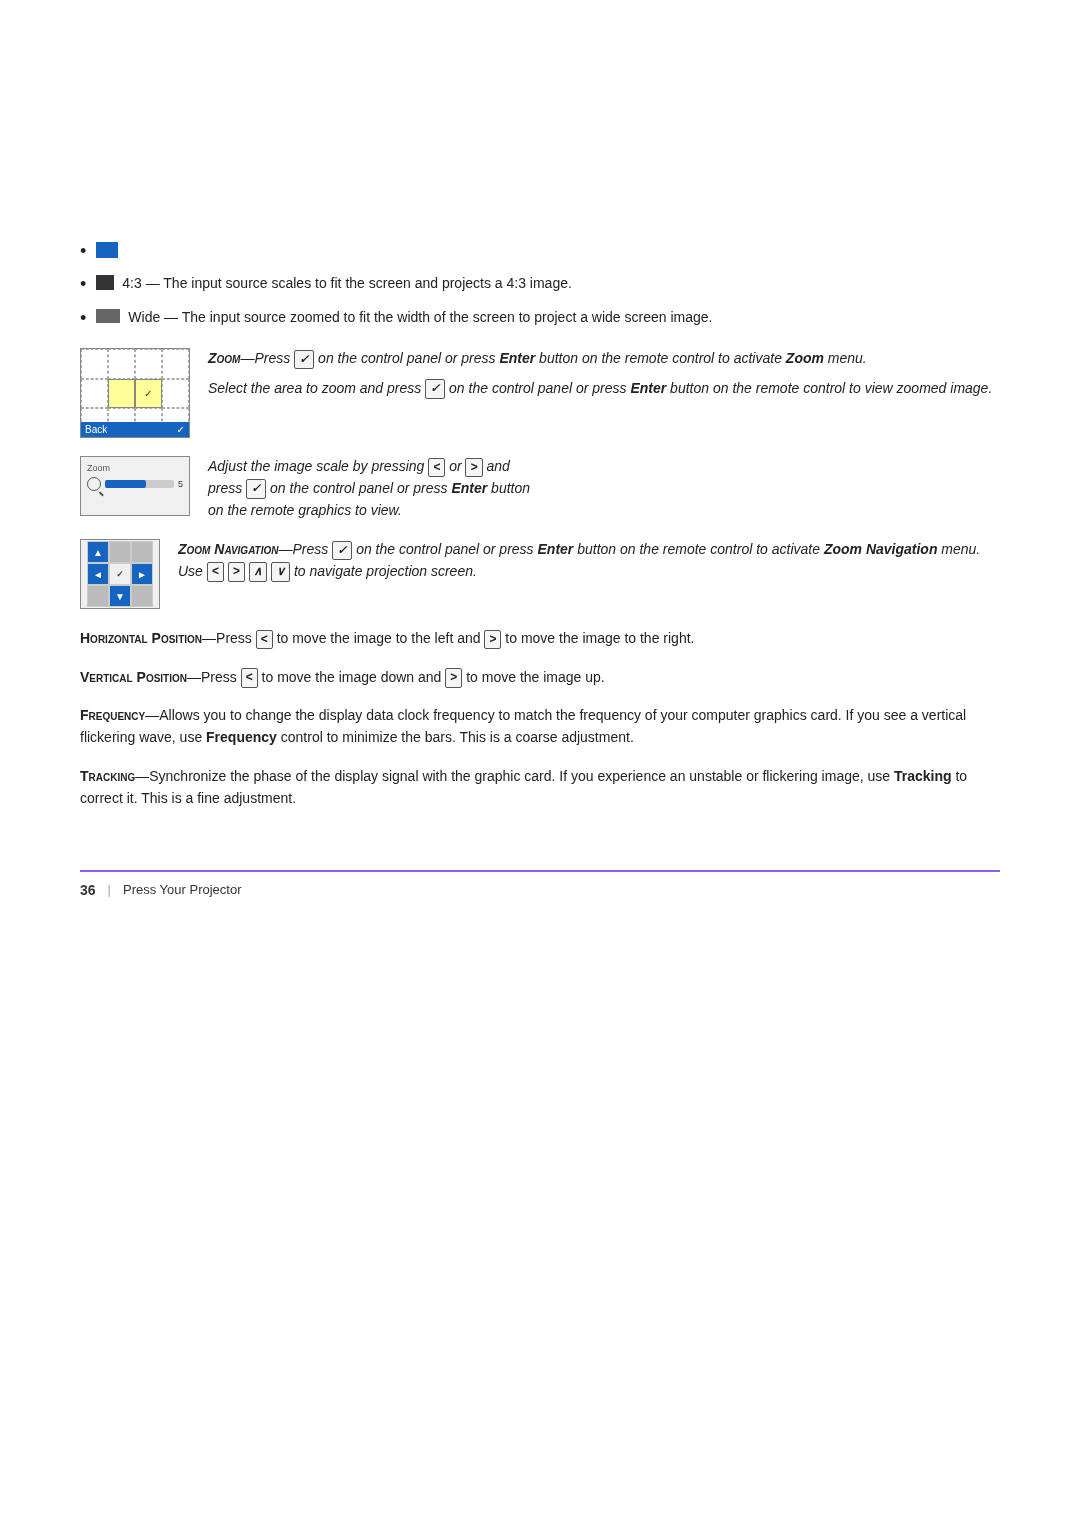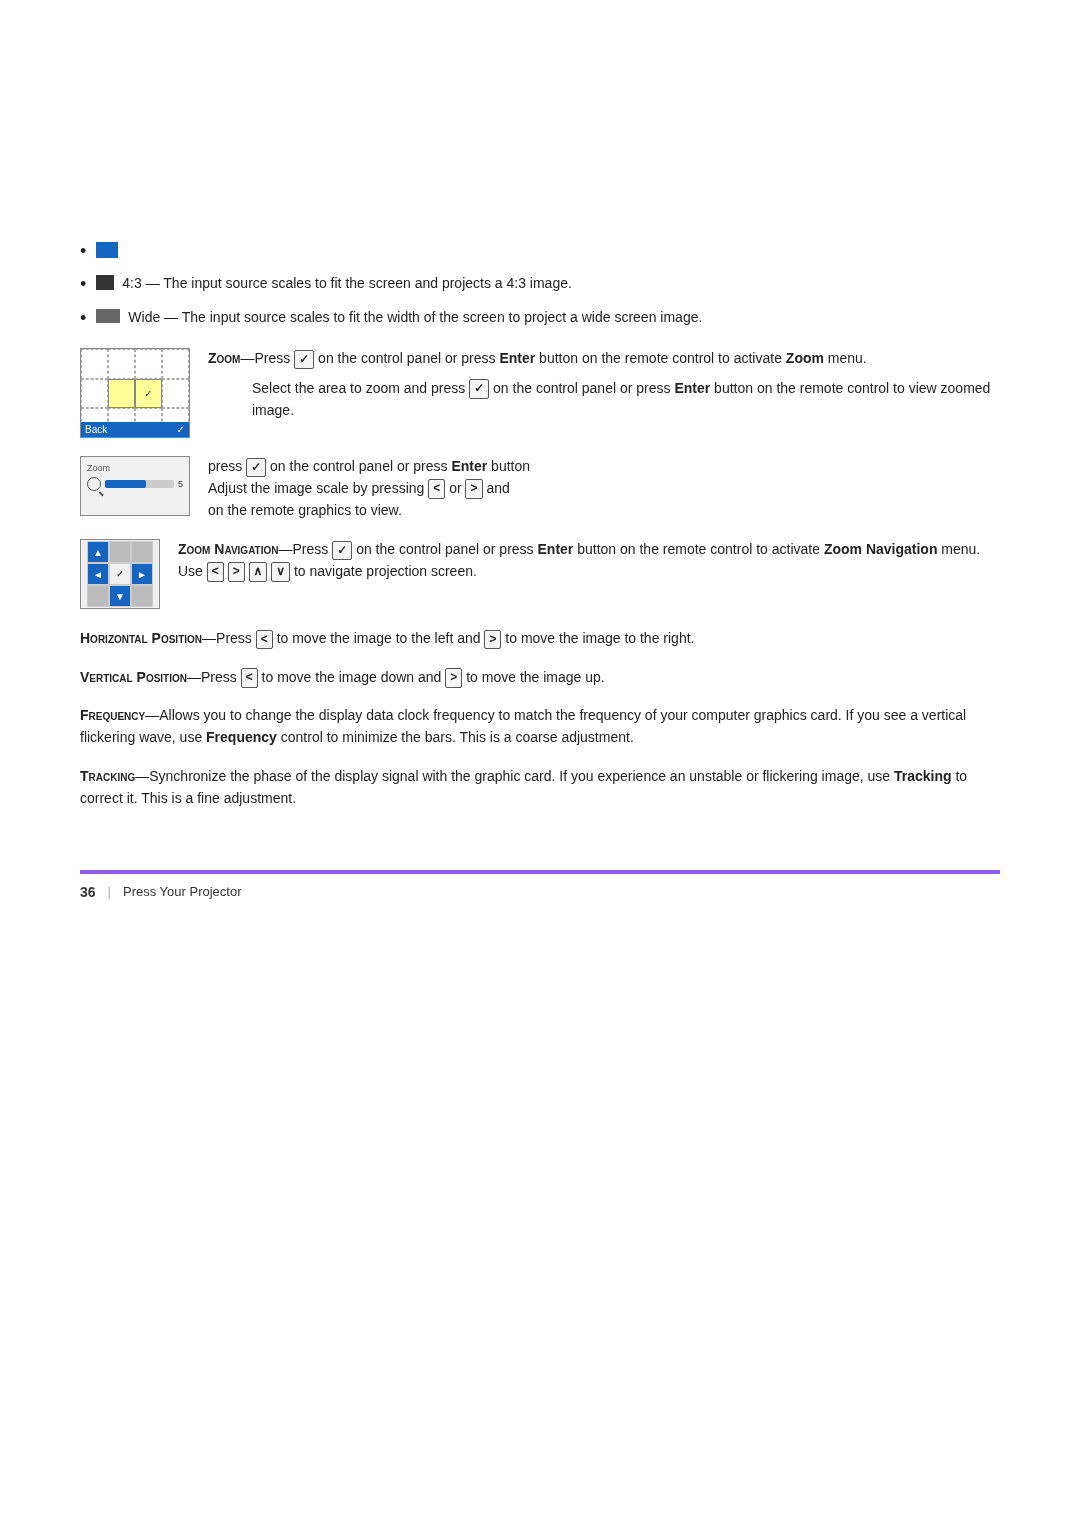--- a/index.html
+++ b/index.html
@@ -75,20 +75,21 @@
       gap: 18px;
     }
 
     .section-image {
       flex-shrink: 0;
     }
 
     .section-text {
       flex: 1;
       line-height: 1.55;
+      font-style: italic;
     }
 
     .term-bold {
       font-weight: bold;
       font-variant: small-caps;
       font-size: 14px;
     }
 
     .inline-btn {
       display: inline-block;
@@ -238,21 +239,21 @@
       font-size: 9px;
     }
 
     .para-block {
       margin-bottom: 16px;
       line-height: 1.6;
     }
 
     .page-footer {
       margin-top: 60px;
-      border-top: 4px solid #8b5cf6;
+      border-top: 2px solid #8b5cf6;
       padding-top: 10px;
       display: flex;
       align-items: center;
       gap: 12px;
       font-size: 13px;
       color: #333;
     }
 
     .footer-page-num {
       font-weight: bold;
@@ -274,21 +275,21 @@
       <span class="icon-box icon-original"></span>
     </li>
     <li>
       <span class="bullet-dot">•</span>
       <span class="icon-box icon-43"></span>
       <span>4:3 — The input source scales to fit the screen and projects a 4:3 image.</span>
     </li>
     <li>
       <span class="bullet-dot">•</span>
       <span class="icon-box icon-wide"></span>
-      <span>Wide — The input source scales to fit the width of the screen to project a wide screen image.</span>
+      <span>Wide — The input source zoomed to fit the width of the screen to project a wide screen image.</span>
     </li>
   </ul>
 
   <div class="section-block">
     <div class="section-image">
       <div class="zoom-grid">
         <div class="zoom-grid-inner">
 
           <div class="zoom-grid-cell"></div>
           <div class="zoom-grid-cell"></div>
@@ -311,21 +312,21 @@
         </div>
       </div>
     </div>
     <div class="section-text">
       <p>
         <span class="term-bold">Zoom</span>—Press
         <span class="inline-btn">✓</span>
         on the control panel or press <strong>Enter</strong> button on
         the remote control to activate <strong>Zoom</strong> menu.
       </p>
-      <p style="margin-top:8px;margin-left:44px;">
+      <p style="margin-top:8px;">
         Select the area to zoom and press
         <span class="inline-btn">✓</span>
         on the control panel or press <strong>Enter</strong> button on the remote control to view zoomed image.
       </p>
     </div>
   </div>
 
   <div class="section-block">
     <div class="section-image">
       <div class="zoom-bar-img">
@@ -334,29 +335,29 @@
           <div class="zoom-magnifier"></div>
           <div class="zoom-progress">
             <div class="zoom-progress-fill"></div>
           </div>
           <span class="zoom-number">5</span>
         </div>
       </div>
     </div>
     <div class="section-text">
       <p>
-        press <span class="inline-btn">✓</span>
-        on the control panel or press <strong>Enter</strong> button
-      </p>
-      <p>
         Adjust the image scale by pressing
         <span class="inline-btn">&lt;</span>
         or
         <span class="inline-btn">&gt;</span>
         and
+      </p>
+      <p>
+        press <span class="inline-btn">✓</span>
+        on the control panel or press <strong>Enter</strong> button
       </p>
       <p>on the remote graphics to view.</p>
     </div>
   </div>
 
   <div class="section-block">
     <div class="section-image">
       <div class="nav-img">
         <div class="nav-grid">
           <div class="nav-cell active">▲</div>

